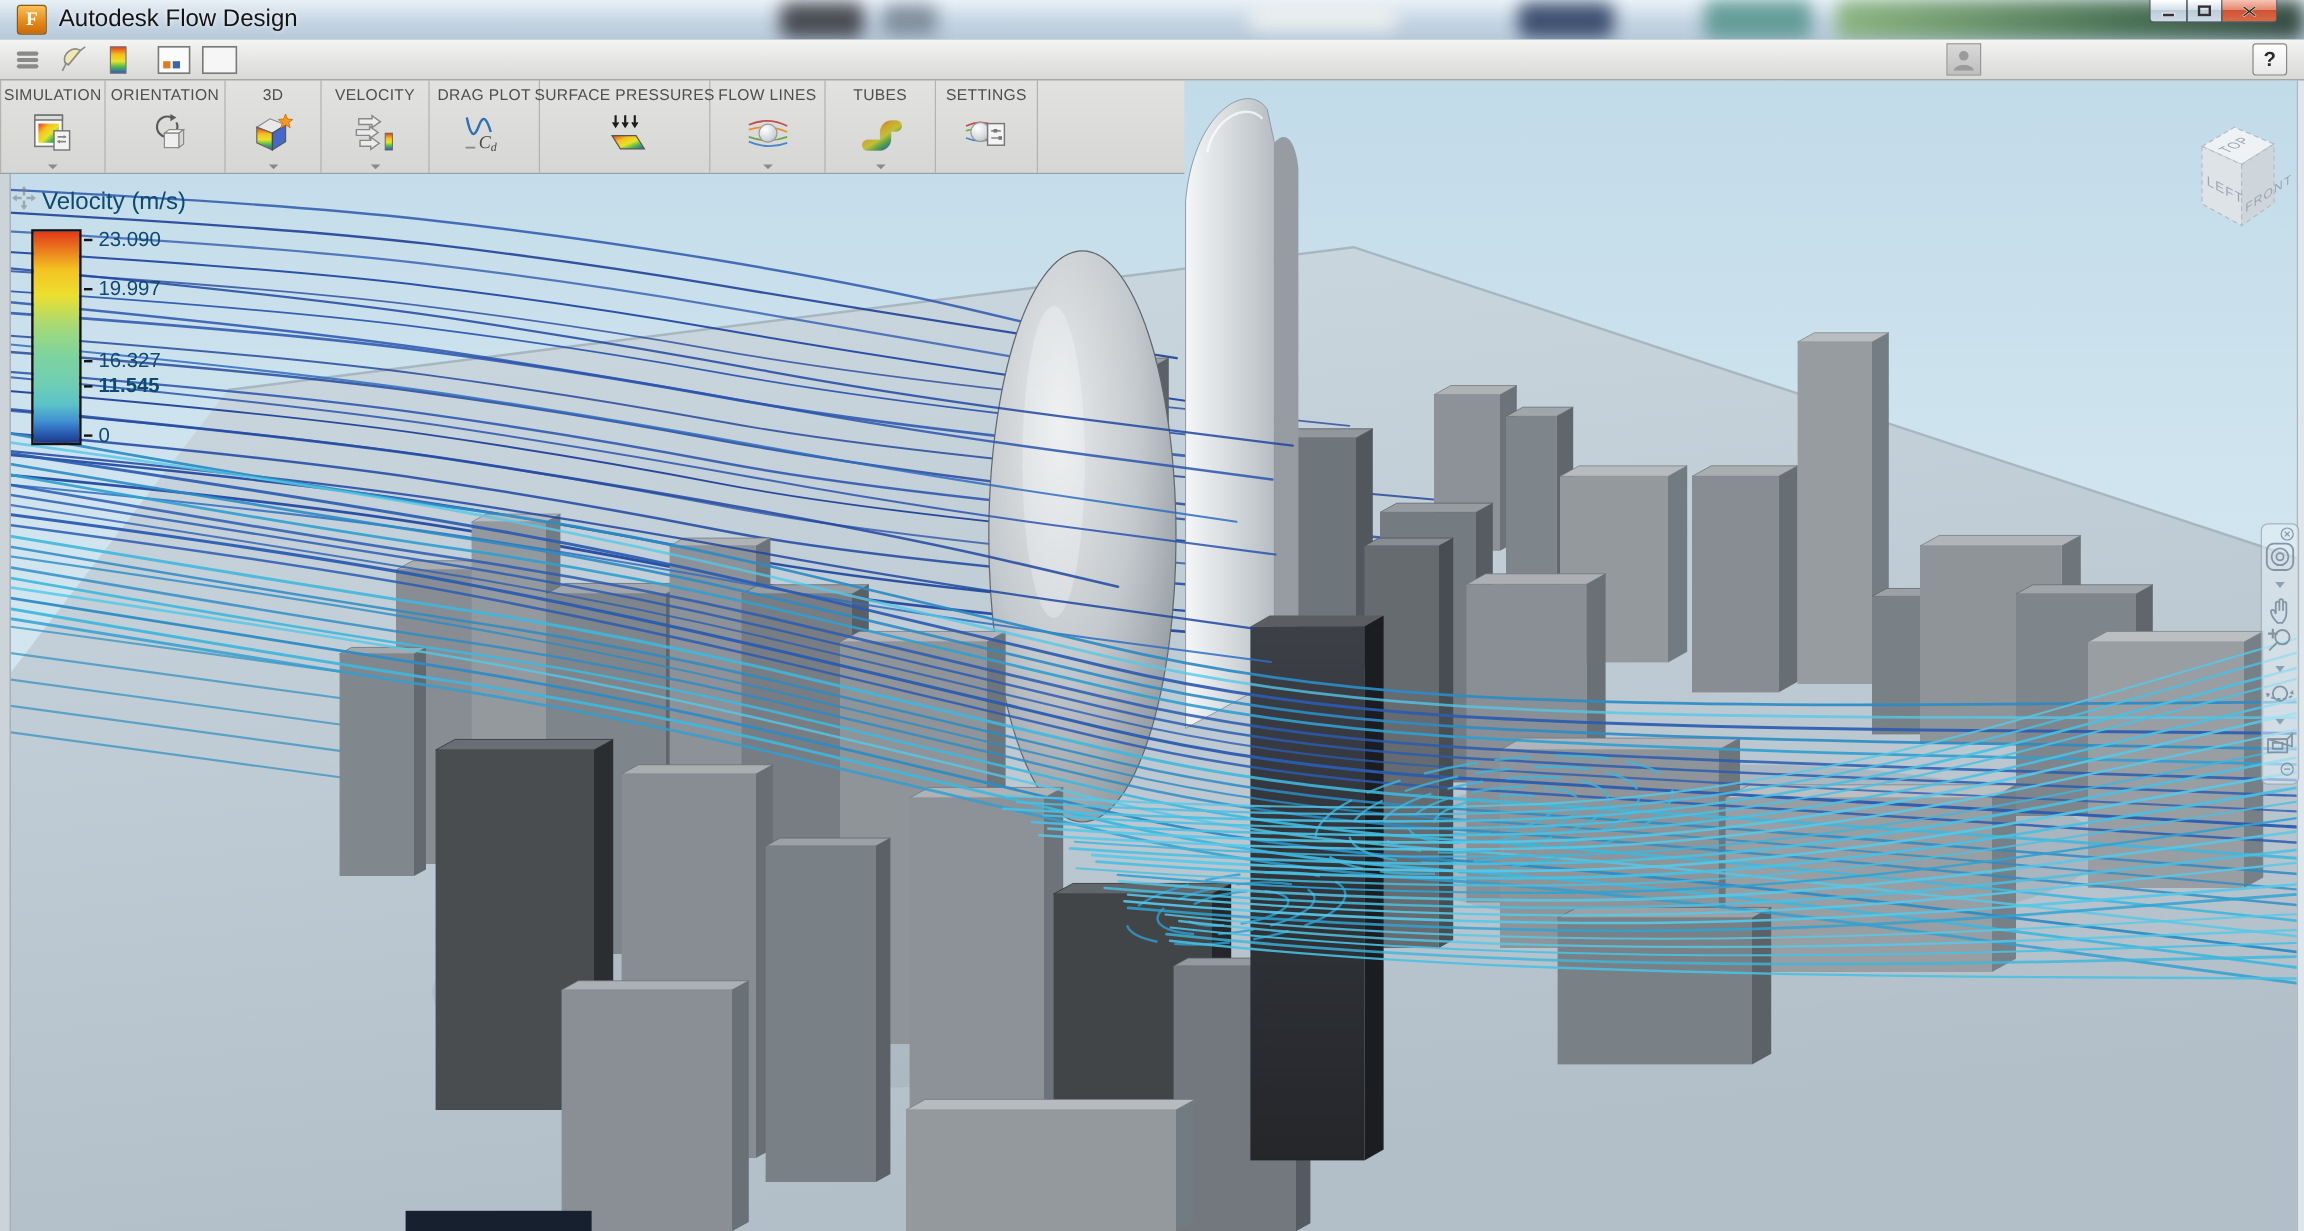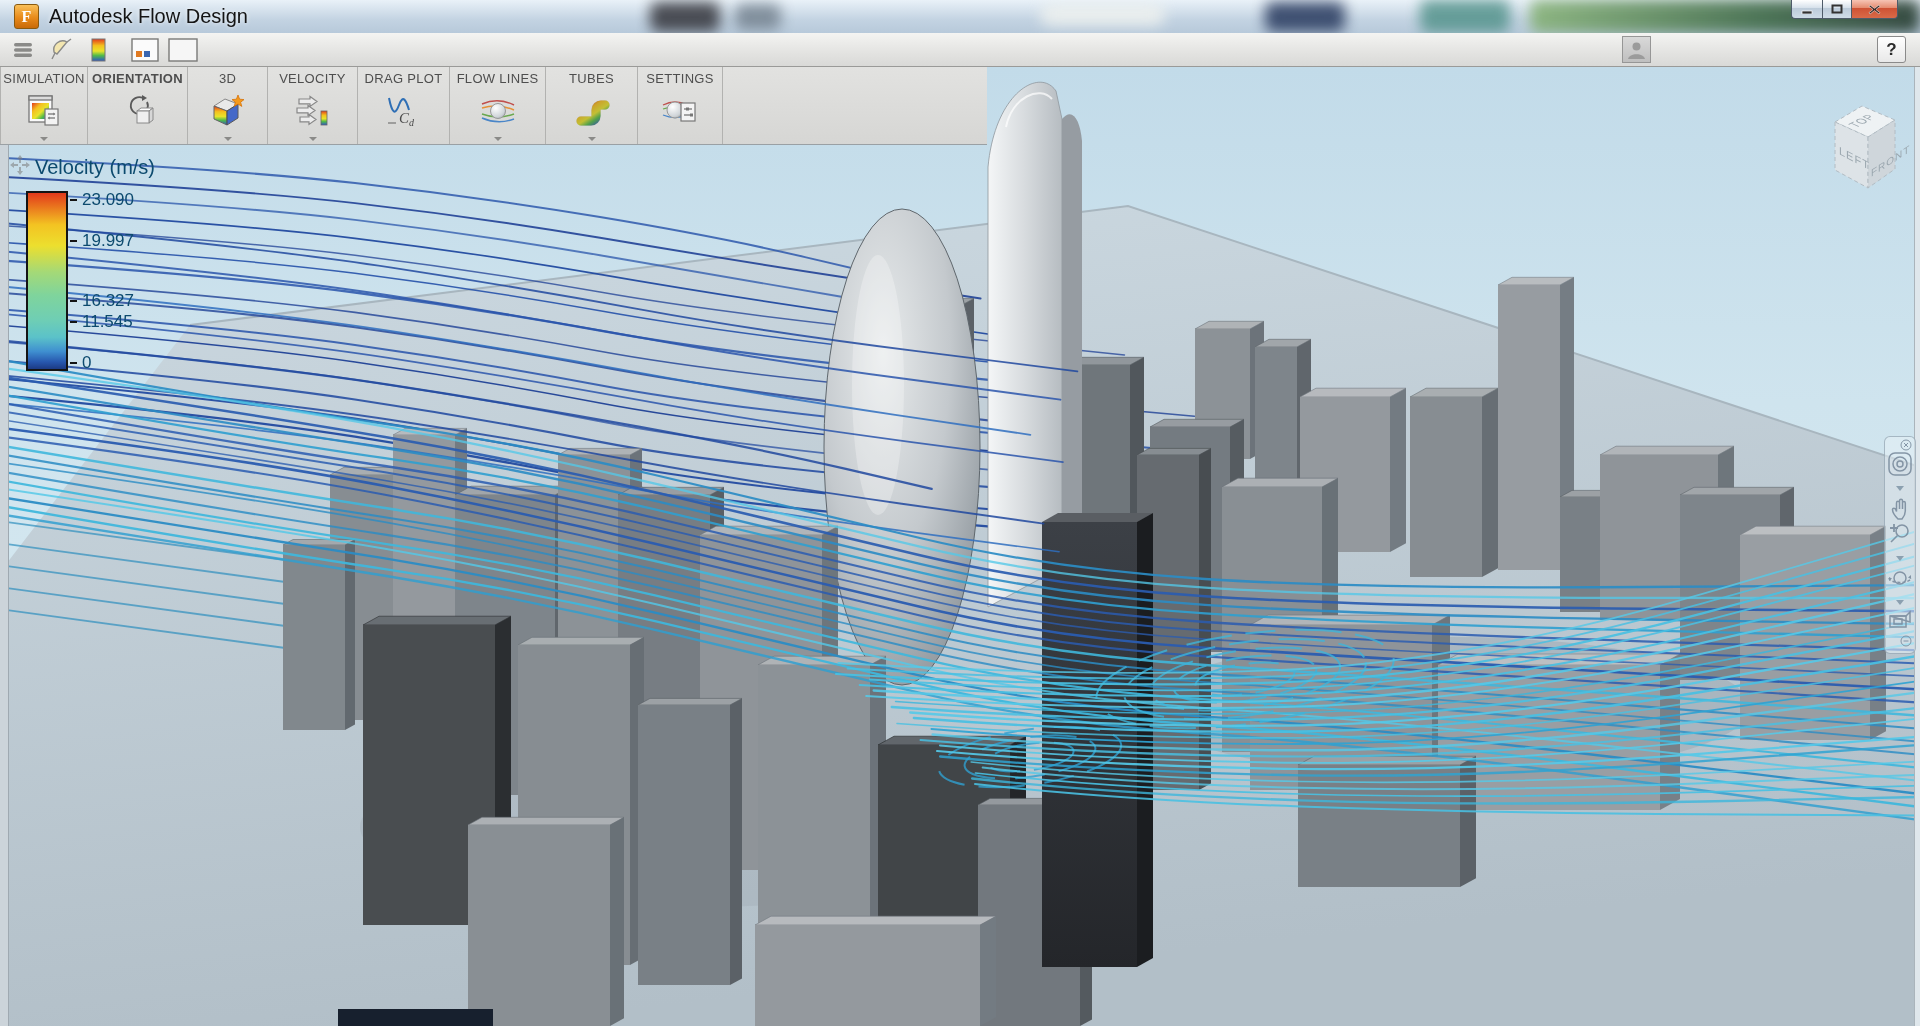--- a/index.html
+++ b/index.html
@@ -174,21 +174,21 @@
           <rect x="4" y="3" width="23" height="26" fill="#fafafa" stroke="#777" stroke-width="1.3"></rect>
           <rect x="4" y="3" width="23" height="4" fill="#dcdcdc" stroke="#777" stroke-width="1.3"></rect>
           <rect x="7" y="10" width="17" height="16" fill="url(#rb)"></rect>
           <rect x="20" y="16" width="13" height="16" fill="#f3f3f3" stroke="#777" stroke-width="1.2"></rect>
           <path d="M23,21 h7 M23,25 h7" stroke="#888" stroke-width="1.5"></path>
           <path d="M28,19.5 l2.5,1.5 -2.5,1.5 Z M25,23.5 l-2.5,1.5 2.5,1.5 Z" fill="#888"></path>
         </svg>
       </div>
       <div class="parrow"></div>
     </div>
-    <div class="rpanel" style="width: 100px; font-weight: bold;">
+    <div class="rpanel" style="width: 100px;">
       <div class="plabel">ORIENTATION</div>
       <div class="picon">
         <svg width="38" height="36" viewBox="0 0 38 36">
           <path d="M24,5 a8.5,8.5 0 1 0 4,4" fill="none" stroke="#5a5a5a" stroke-width="1.8"></path>
           <path d="M23,2 l5,3 -5,3 Z" fill="#5a5a5a"></path>
           <polygon points="18,18 30,18 34,15 22,15" fill="#fdfdfd" stroke="#8a8a8a"></polygon>
           <polygon points="30,18 34,15 34,27 30,30" fill="#d7d7d7" stroke="#8a8a8a"></polygon>
           <rect x="18" y="18" width="12" height="12" fill="#efefef" stroke="#8a8a8a"></rect>
         </svg>
       </div>
@@ -221,20 +221,32 @@
       </div>
       <div class="parrow"></div>
     </div>
     <div class="rpanel" style="width: 92px;">
       <div class="plabel">DRAG PLOT</div>
       <div class="picon">
         <svg width="40" height="36" viewBox="0 0 40 36">
           <path d="M5,5 C8,20 11,23 15,12 S22,7 25,17" fill="none" stroke="#2f6fb5" stroke-width="2"></path>
           <text x="15" y="30" font-size="15" font-style="italic" font-family="Liberation Serif,serif" fill="#4a4a4a">C<tspan dy="3" font-size="10">d</tspan></text>
           <path d="M4,30 h8" stroke="#888" stroke-width="1.5"></path>
+        </svg>
+      </div>
+    </div>
+    <div class="rpanel" style="width: 142px;">
+      <div class="plabel">SURFACE PRESSURES</div>
+      <div class="picon">
+        <svg width="44" height="36" viewBox="0 0 44 36">
+          <g stroke="#1c1c1c" stroke-width="1.8">
+            <path d="M14,3 v8 M22,3 v8 M30,3 v8"></path>
+            <path d="M11.5,9 L14,13 16.5,9 M19.5,9 L22,13 24.5,9 M27.5,9 L30,13 32.5,9" fill="#1c1c1c" stroke-width="1"></path>
+          </g>
+          <polygon points="11,20 31,20 38,31 18,31" fill="url(#rb)" stroke="#555" stroke-width="1"></polygon>
         </svg>
       </div>
     </div>
     <div class="rpanel" style="width: 96px;">
       <div class="plabel">FLOW LINES</div>
       <div class="picon">
         <svg width="40" height="36" viewBox="0 0 40 36">
           <g fill="none" stroke-width="1.5">
             <path d="M4,11 q16,-7 32,1" stroke="#c0504d"></path>
             <path d="M4,15 q16,-5 32,2" stroke="#e69138"></path>
@@ -514,21 +526,21 @@
     <div class="lbar" id="lbar" style="background: linear-gradient(rgb(226, 57, 27) 0%, rgb(243, 195, 34) 18%, rgb(236, 223, 46) 30%, rgb(164, 217, 119) 45%, rgb(127, 212, 156) 58%, rgb(111, 206, 180) 72%, rgb(91, 194, 201) 82%, rgb(63, 143, 208) 90%, rgb(39, 87, 174) 96%, rgb(28, 58, 132) 100%);"></div>
   <div class="ltick" style="top: 35px;">
         <span>23.090</span>
       </div>
       <div class="ltick" style="top: 75.5px;">
         <span>19.997</span>
       </div>
       <div class="ltick" style="top: 116px; margin-top: 20px;">
         <span>16.327</span>
       </div>
-      <div class="ltick" style="top: 156.5px;">
+      <div class="ltick" style="top: 156.5px; font-weight: bold;">
         <span>11.545</span>
       </div>
       <div class="ltick" style="top: 197.9px;">
         <span>0</span>
       </div>
     </div>
 
   
   <svg class="viewcube" width="112" height="112" viewBox="0 0 112 112">
     <g stroke="#b2bcc3" stroke-width="1" stroke-dasharray="4 3">

